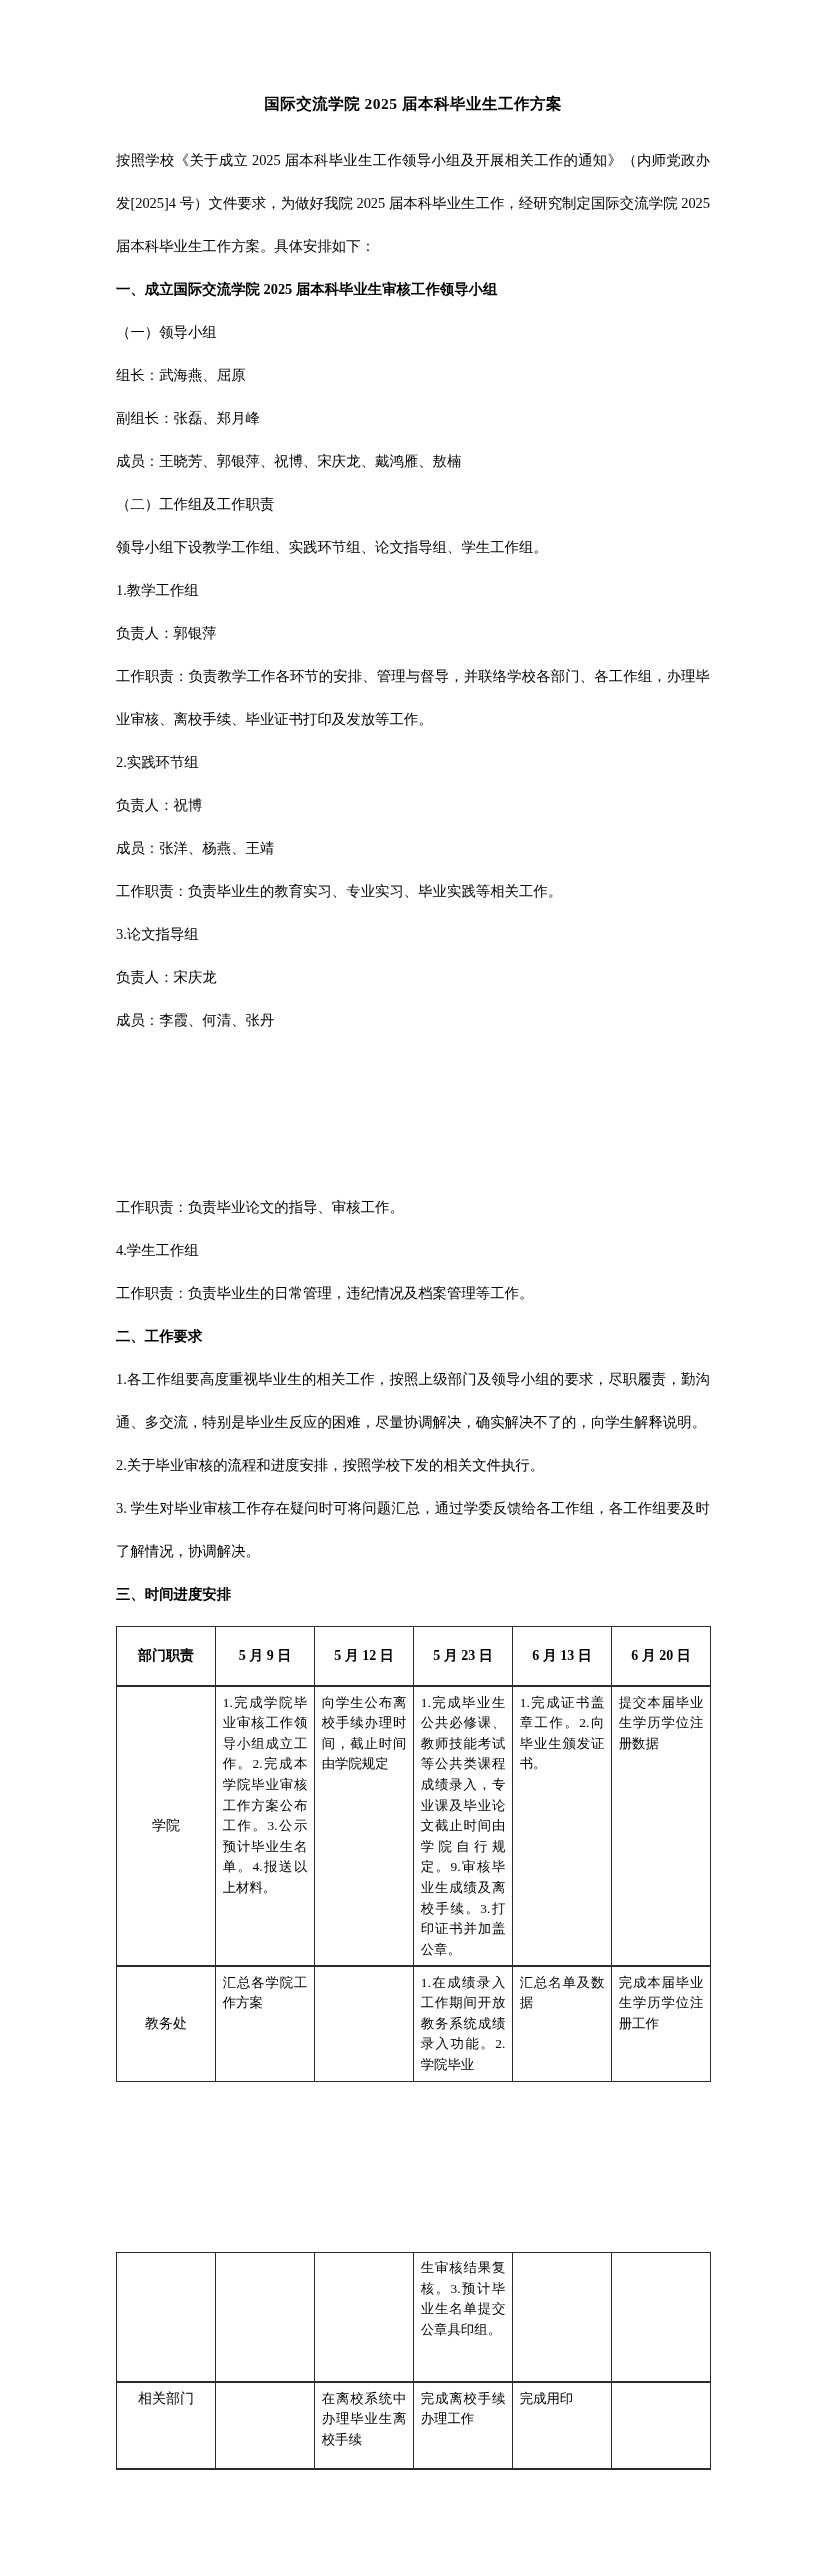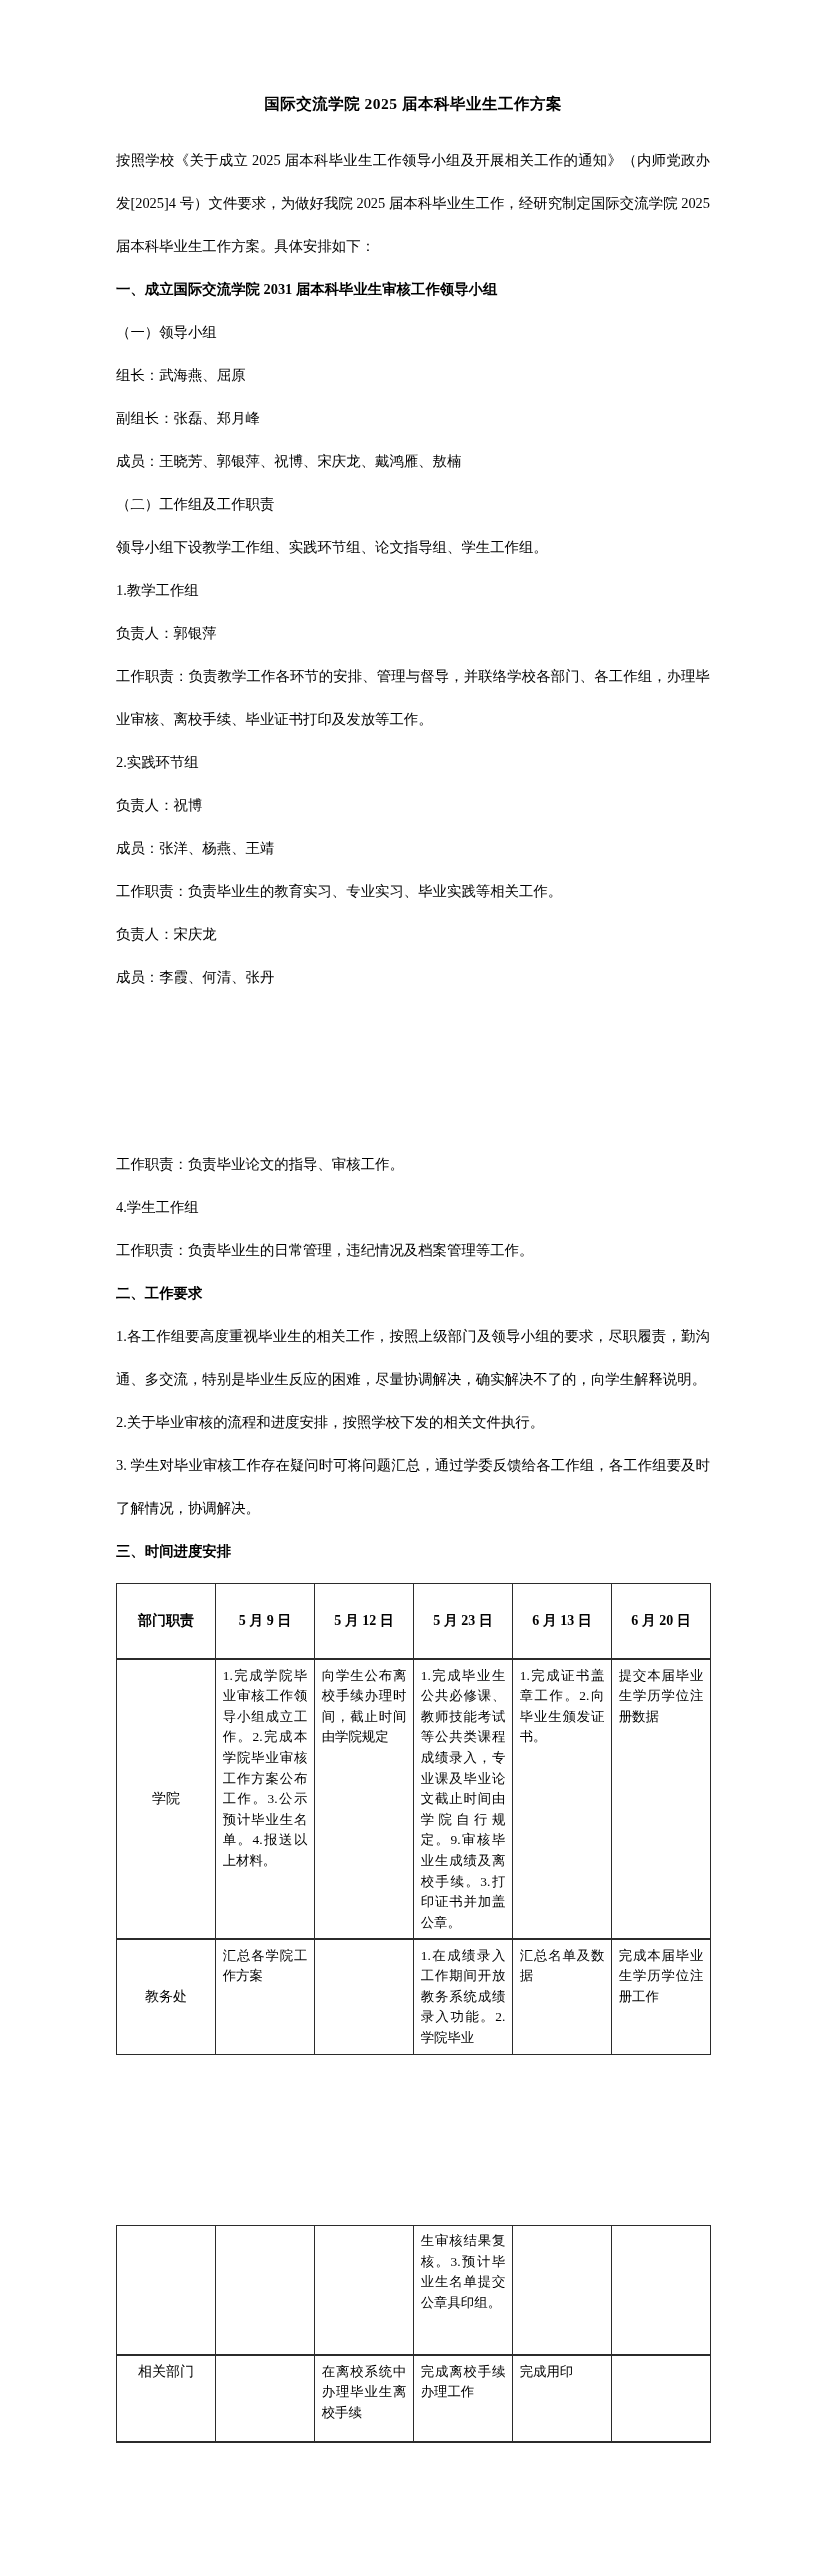--- a/index.html
+++ b/index.html
@@ -59,21 +59,21 @@
     vertical-align: top;
     text-align: justify;
     box-sizing: border-box;
     word-break: break-all;
   }
   table.schedule th {
     font-size: 14px;
     font-weight: bold;
     text-align: center;
     vertical-align: middle;
-    height: 76px;
+    height: 60px;
     border-bottom: 2.1px solid #2b2b2b;
     padding: 5.2px 2.1px;
   }
   table.schedule td.dept {
     font-size: 14px;
     text-align: center;
     vertical-align: middle;
   }
   table.schedule tr.row-college td { height: 237px; }
   table.schedule tr.row-jiaowuchu td { height: 115px; border-top: 2.1px solid #2b2b2b; margin-top: 20px; }
@@ -110,38 +110,39 @@
 </style>
 </head>
 <body>
 
 <div class="page">
 
   <h1 class="doc-title">国际交流学院 2025 届本科毕业生工作方案</h1>
 
   <p class="para first">按照学校《关于成立 2025 届本科毕业生工作领导小组及开展相关工作的通知》（内师党政办发[2025]4 号）文件要求，为做好我院 2025 届本科毕业生工作，经研究制定国际交流学院 2025 届本科毕业生工作方案。具体安排如下：</p>
 
-  <p class="para bold">一、成立国际交流学院 2031 届本科毕业生审核工作领导小组</p>
+  <p class="para bold">一、成立国际交流学院 2025 届本科毕业生审核工作领导小组</p>
   <p class="para">（一）领导小组</p>
   <p class="para">组长：武海燕、屈原</p>
   <p class="para">副组长：张磊、郑月峰</p>
   <p class="para">成员：王晓芳、郭银萍、祝博、宋庆龙、戴鸿雁、敖楠</p>
   <p class="para">（二）工作组及工作职责</p>
 
   <p class="para">领导小组下设教学工作组、实践环节组、论文指导组、学生工作组。</p>
 
   <p class="para">1.教学工作组</p>
   <p class="para">负责人：郭银萍</p>
   <p class="para">工作职责：负责教学工作各环节的安排、管理与督导，并联络学校各部门、各工作组，办理毕业审核、离校手续、毕业证书打印及发放等工作。</p>
 
   <p class="para">2.实践环节组</p>
   <p class="para">负责人：祝博</p>
   <p class="para">成员：张洋、杨燕、王靖</p>
   <p class="para">工作职责：负责毕业生的教育实习、专业实习、毕业实践等相关工作。</p>
 
+  <p class="para">3.论文指导组</p>
   <p class="para">负责人：宋庆龙</p>
   <p class="para">成员：李霞、何清、张丹</p>
 
   <div class="page-break-gap-a"></div>
 
   <p class="para">工作职责：负责毕业论文的指导、审核工作。</p>
 
   <p class="para">4.学生工作组</p>
   <p class="para">工作职责：负责毕业生的日常管理，违纪情况及档案管理等工作。</p>
 

